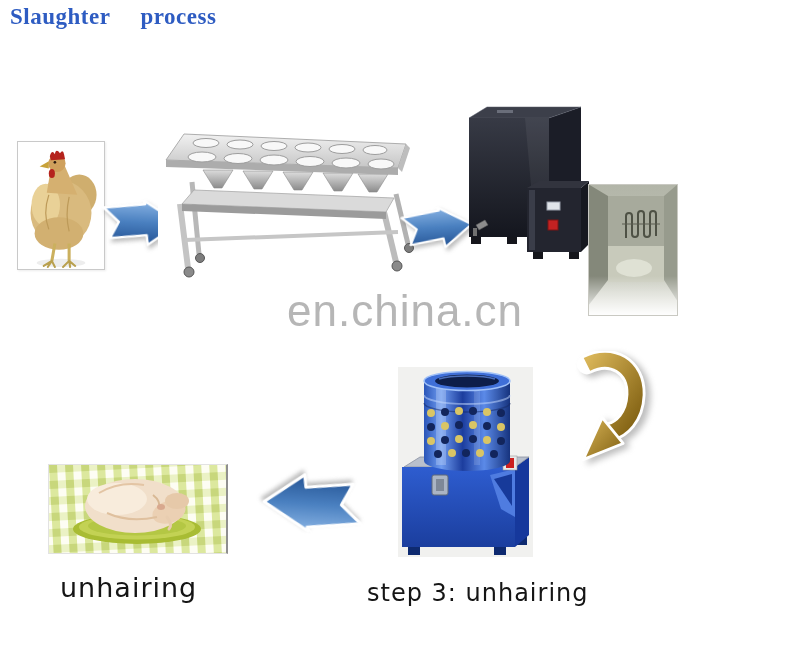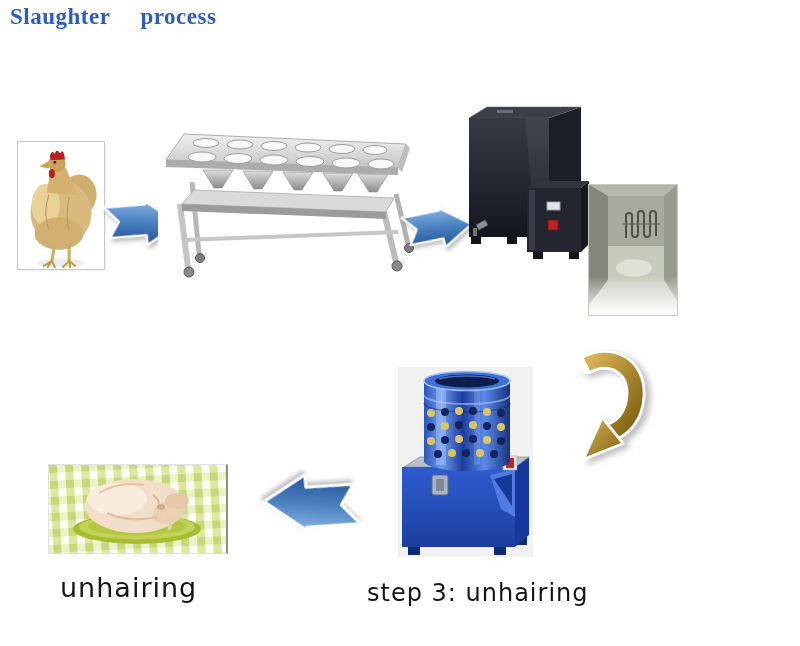--- a/index.html
+++ b/index.html
@@ -198,20 +198,21 @@
       <rect x="20" y="12" width="56" height="50" fill="#a7aa9c"></rect>
       <rect x="20" y="62" width="56" height="36" fill="#c8cabb"></rect>
       <ellipse cx="46" cy="84" rx="18" ry="9" fill="#dfe1d4"></ellipse>
       <path d="M38,54 V32 a3,3 0 0 1 6,0 V50 a3,3 0 0 0 6,0 V30 a3,3 0 0 1 6,0 V50 a3,3 0 0 0 6,0 V30 a3,3 0 0 1 6,0 V52" fill="none" stroke="#4e5145" stroke-width="2"></path>
       <path d="M34,40 H72" stroke="#5a5d50" stroke-width="1"></path>
       <rect x="0" y="92" width="90" height="40" fill="url(#gFade)"></rect>
       <rect x="0.5" y="0.5" width="89" height="131" fill="none" stroke="#c9c9c2" stroke-width="1"></rect>
     </svg>
   </div>
 
+  <div class="abs watermark">en.china.cn</div>
 
   <svg class="abs gold-arrow" viewBox="0 0 100 128">
     <path d="M 30,14 C 56,1 82,16 81,46 C 80,70 66,82 54,85" fill="none" stroke="#ffffff" stroke-width="21" stroke-linecap="round"></path>
     <path d="M 30,14 C 56,1 82,16 81,46 C 80,70 66,82 54,85" fill="none" stroke="url(#gGold)" stroke-width="15"></path>
     <polygon points="26,114 46,70 68,97" fill="url(#gGold)" stroke="#ffffff" stroke-width="3" stroke-linejoin="round"></polygon>
   </svg>
 
   <div class="abs plucker">
     <svg viewBox="0 0 135 190">
 

